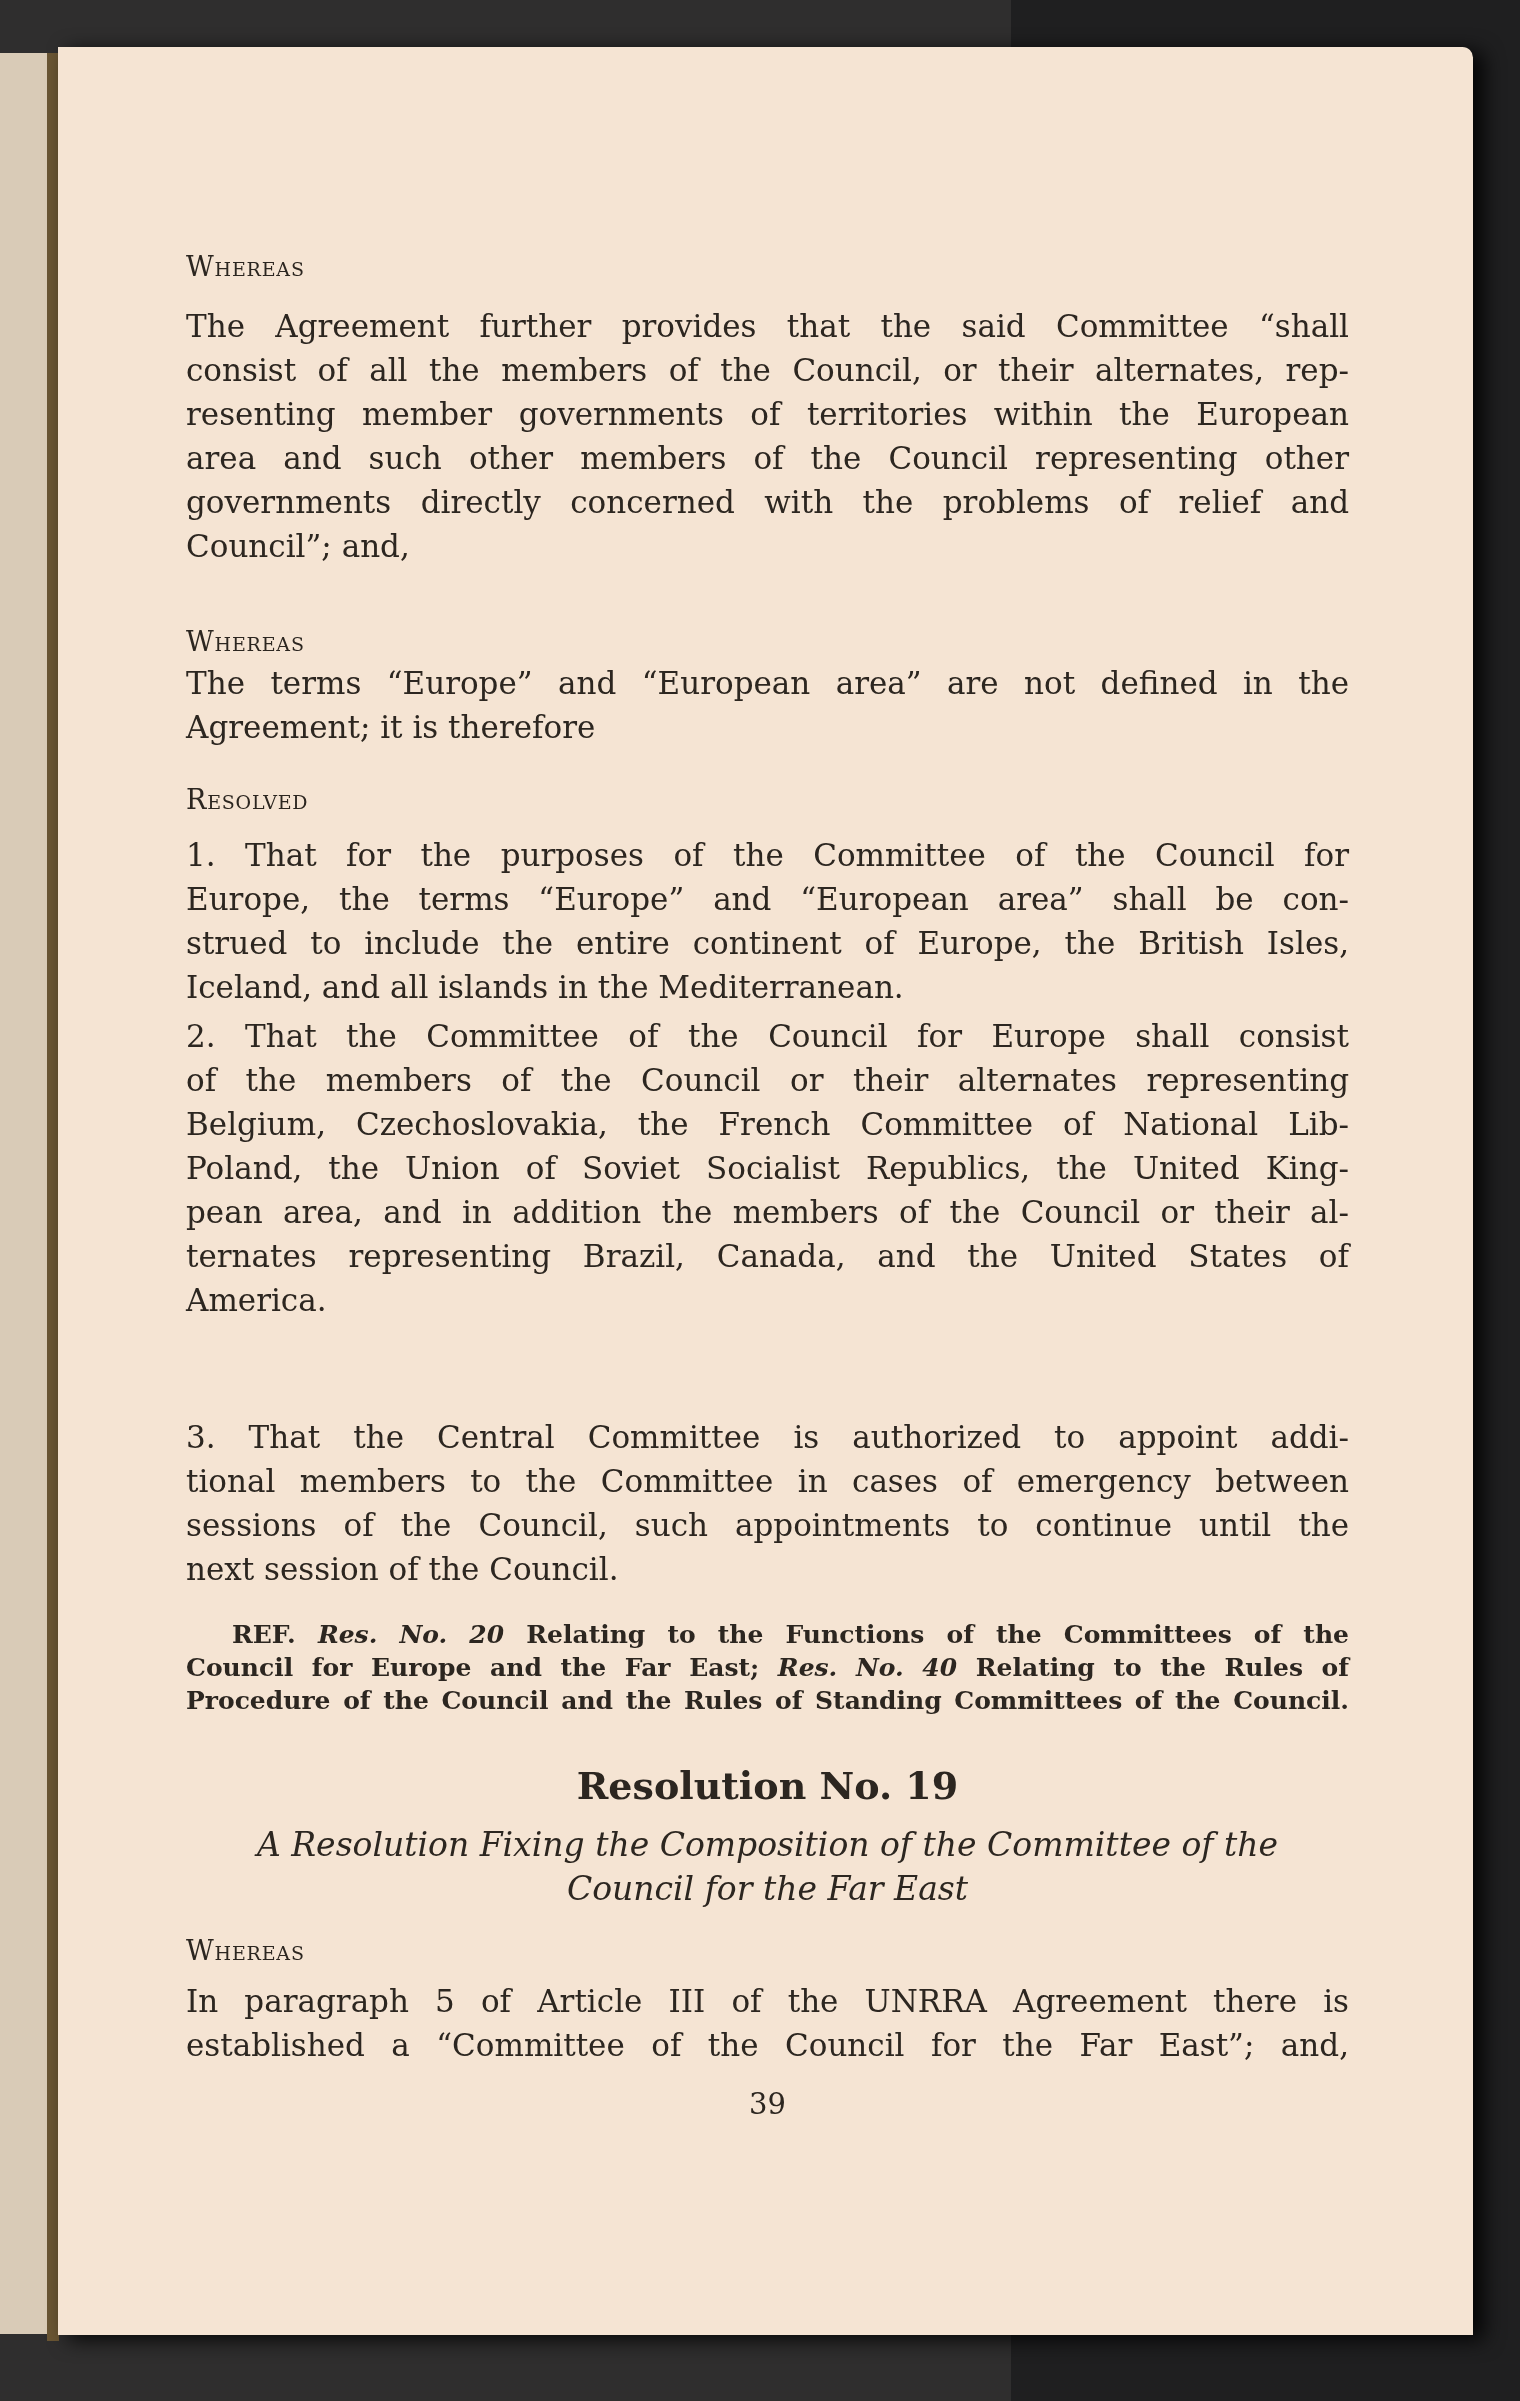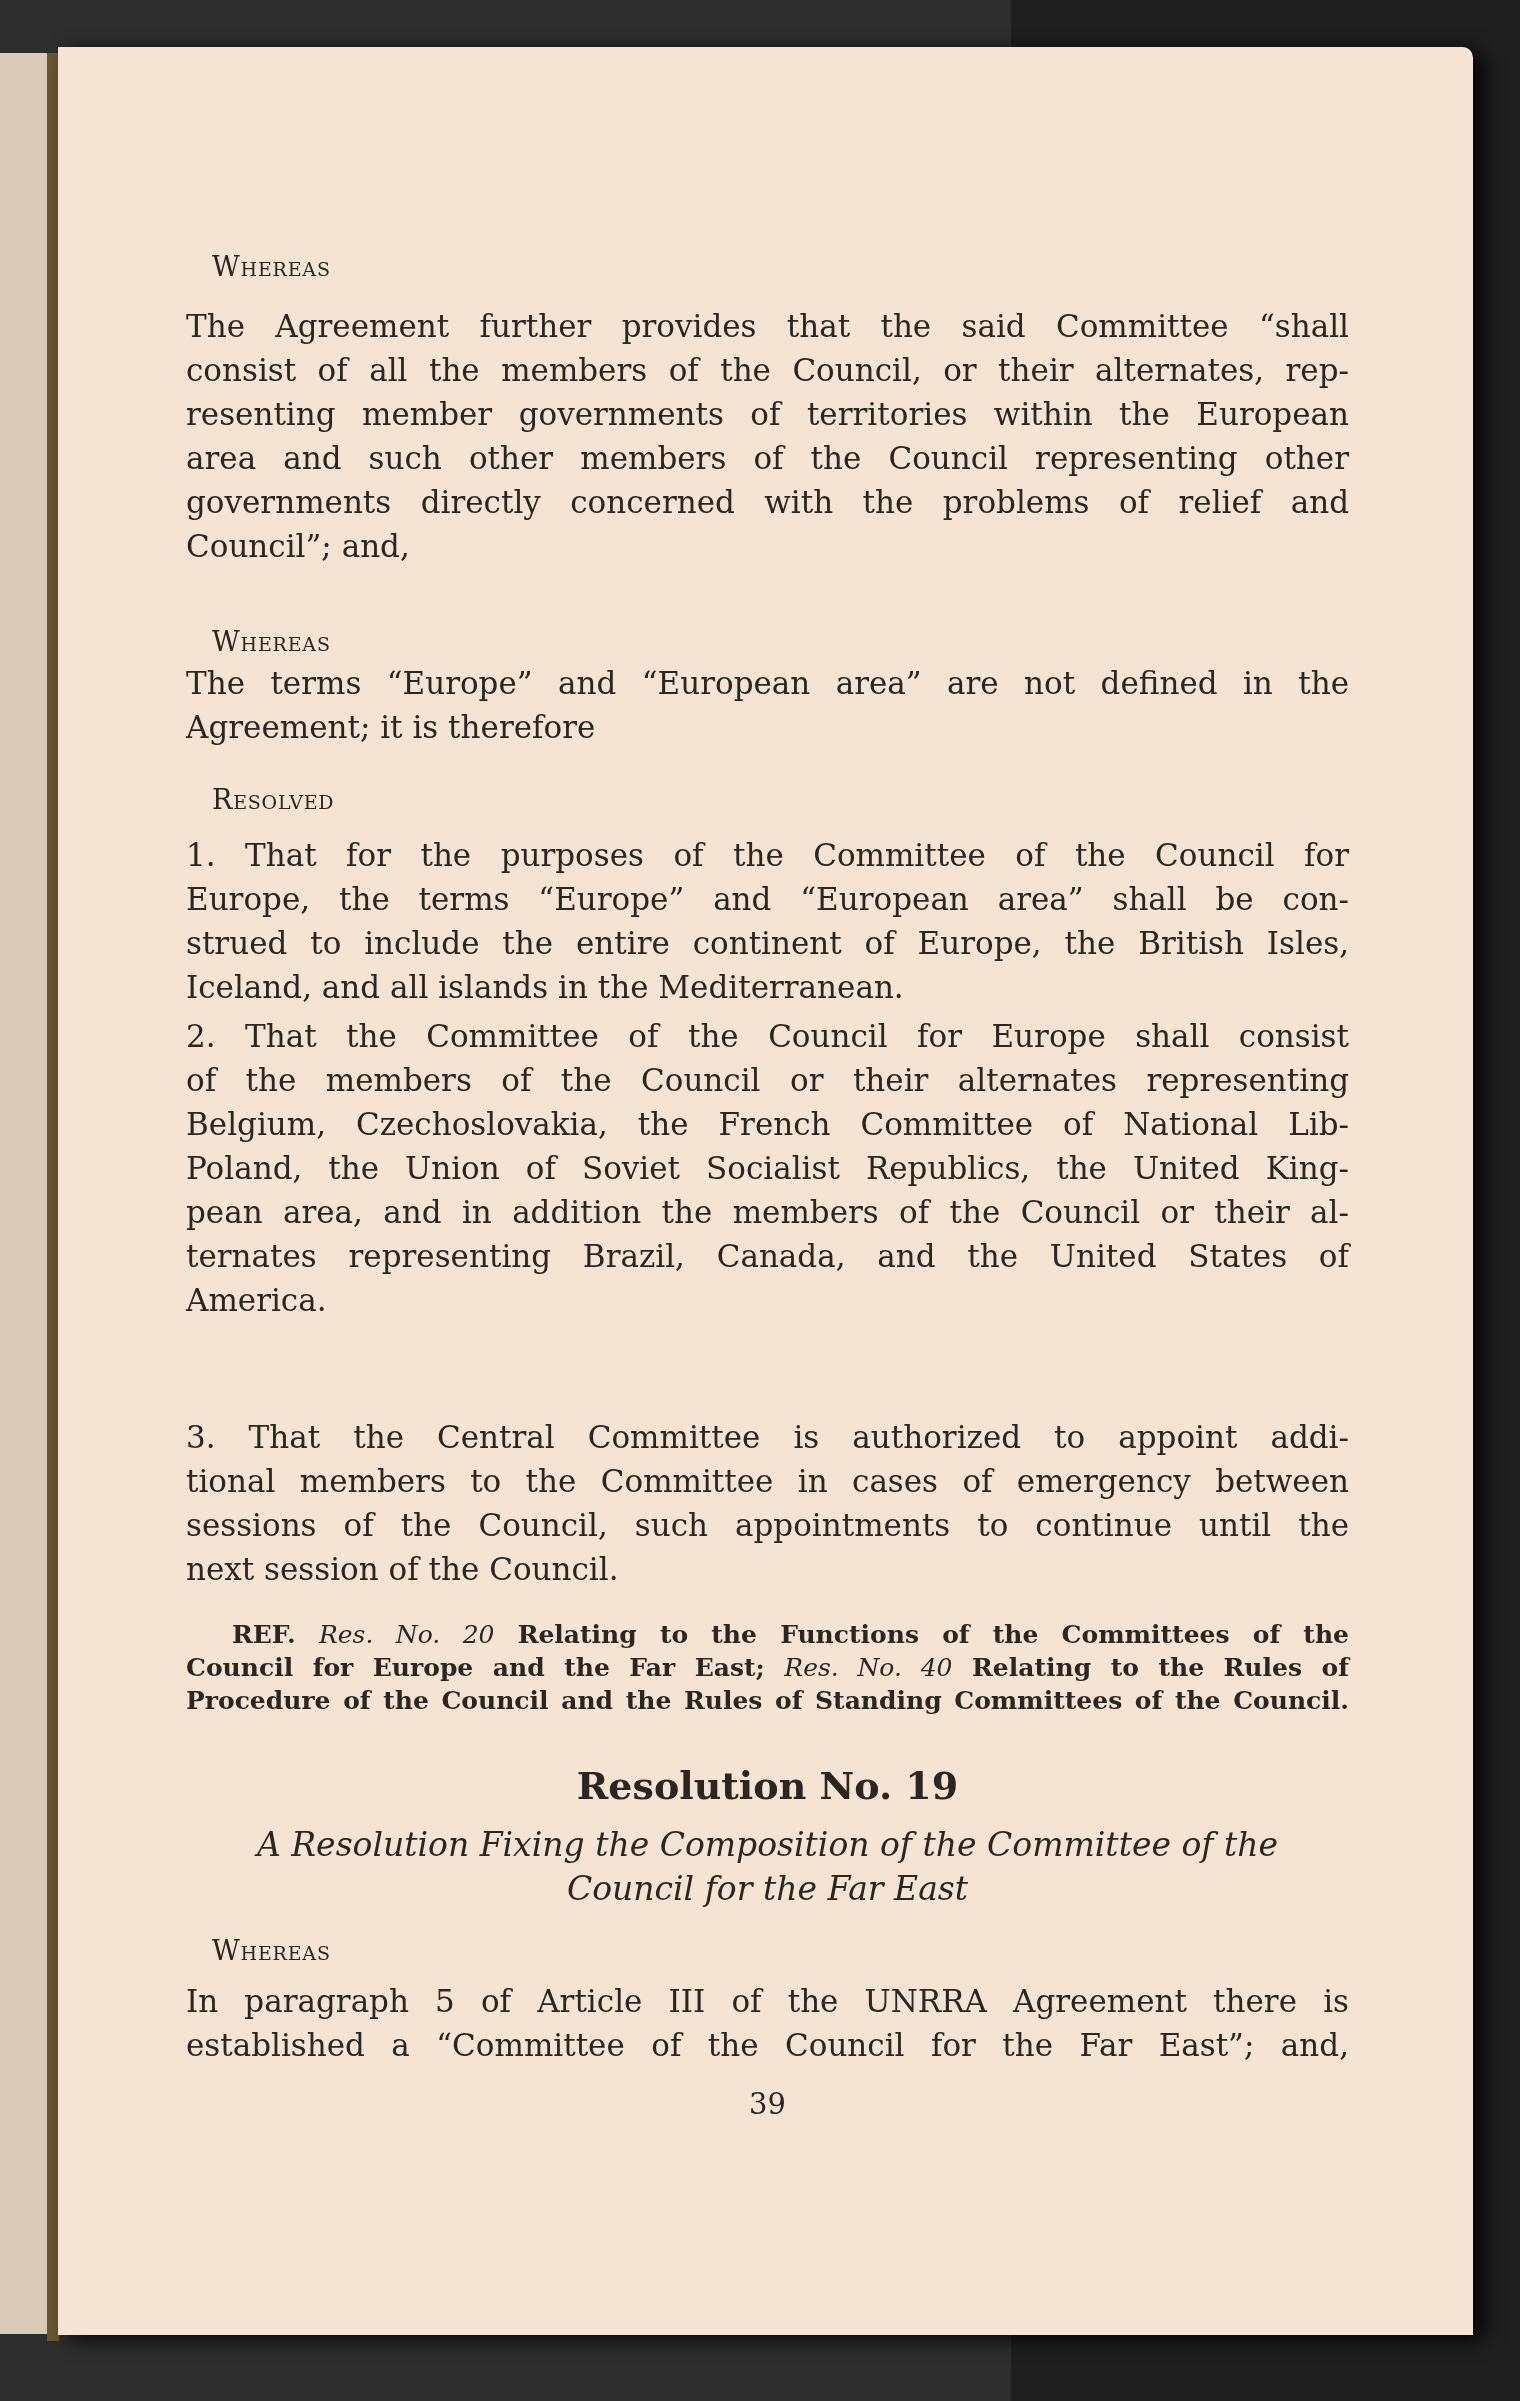--- a/index.html
+++ b/index.html
@@ -13,32 +13,32 @@
   .left-shadow { position: absolute; left: 47px; top: 53px; width: 12px; height: 2288px; background: #6a5634; }
   .page {
     position: absolute; left: 58px; top: 47px; width: 1415px; height: 2288px;
     background: #f5e4d3;
     border-top-right-radius: 10.6px;
     box-shadow: 10.6px 4.6px 20px rgba(0,0,0,0.85);
     color: #2c2620;
   }
   .content { position: absolute; left: 128px; top: 0; width: 1163px; }
   .label {
-    position: absolute; left: 0; font-size: 27px; font-variant: small-caps; letter-spacing: 0.8px; margin-left: 26px;
+    position: absolute; left: 0; font-size: 27px; font-variant: small-caps; letter-spacing: 0.8px;
   }
   .para {
     position: absolute; left: 0; width: 1163px; font-size: 31px; line-height: 44px;
     text-align: justify; text-indent: 0;
   }
   .para .line { display: block; text-align: justify; text-align-last: justify; white-space: nowrap; }
   .para .line.last { text-align-last: left; }
   .ref { position: absolute; left: 0; width: 1163px; font-size: 25px; line-height: 33px; font-weight: bold; }
   .ref .line { display: block; text-align-last: justify; white-space: nowrap; }
   .ref .line.last { text-align-last: justify; }
-  .ref i { font-weight: normal; }
+  .ref i { font-weight: bold; }
   .res-title { position: absolute; left: 0; width: 1163px; text-align: center; font-size: 38px; font-weight: bold; }
   .res-sub { position: absolute; left: -15px; width: 1193px; text-align: center; font-size: 33px; line-height: 44px; font-style: italic; }
   .page-num { position: absolute; left: 0; width: 1163px; text-align: center; font-size: 29px; }
 </style>
 </head>
 <body>
 
 <div class="bg-right"></div>
 <div class="left-page-edge"></div>
 <div class="left-shadow"></div>

